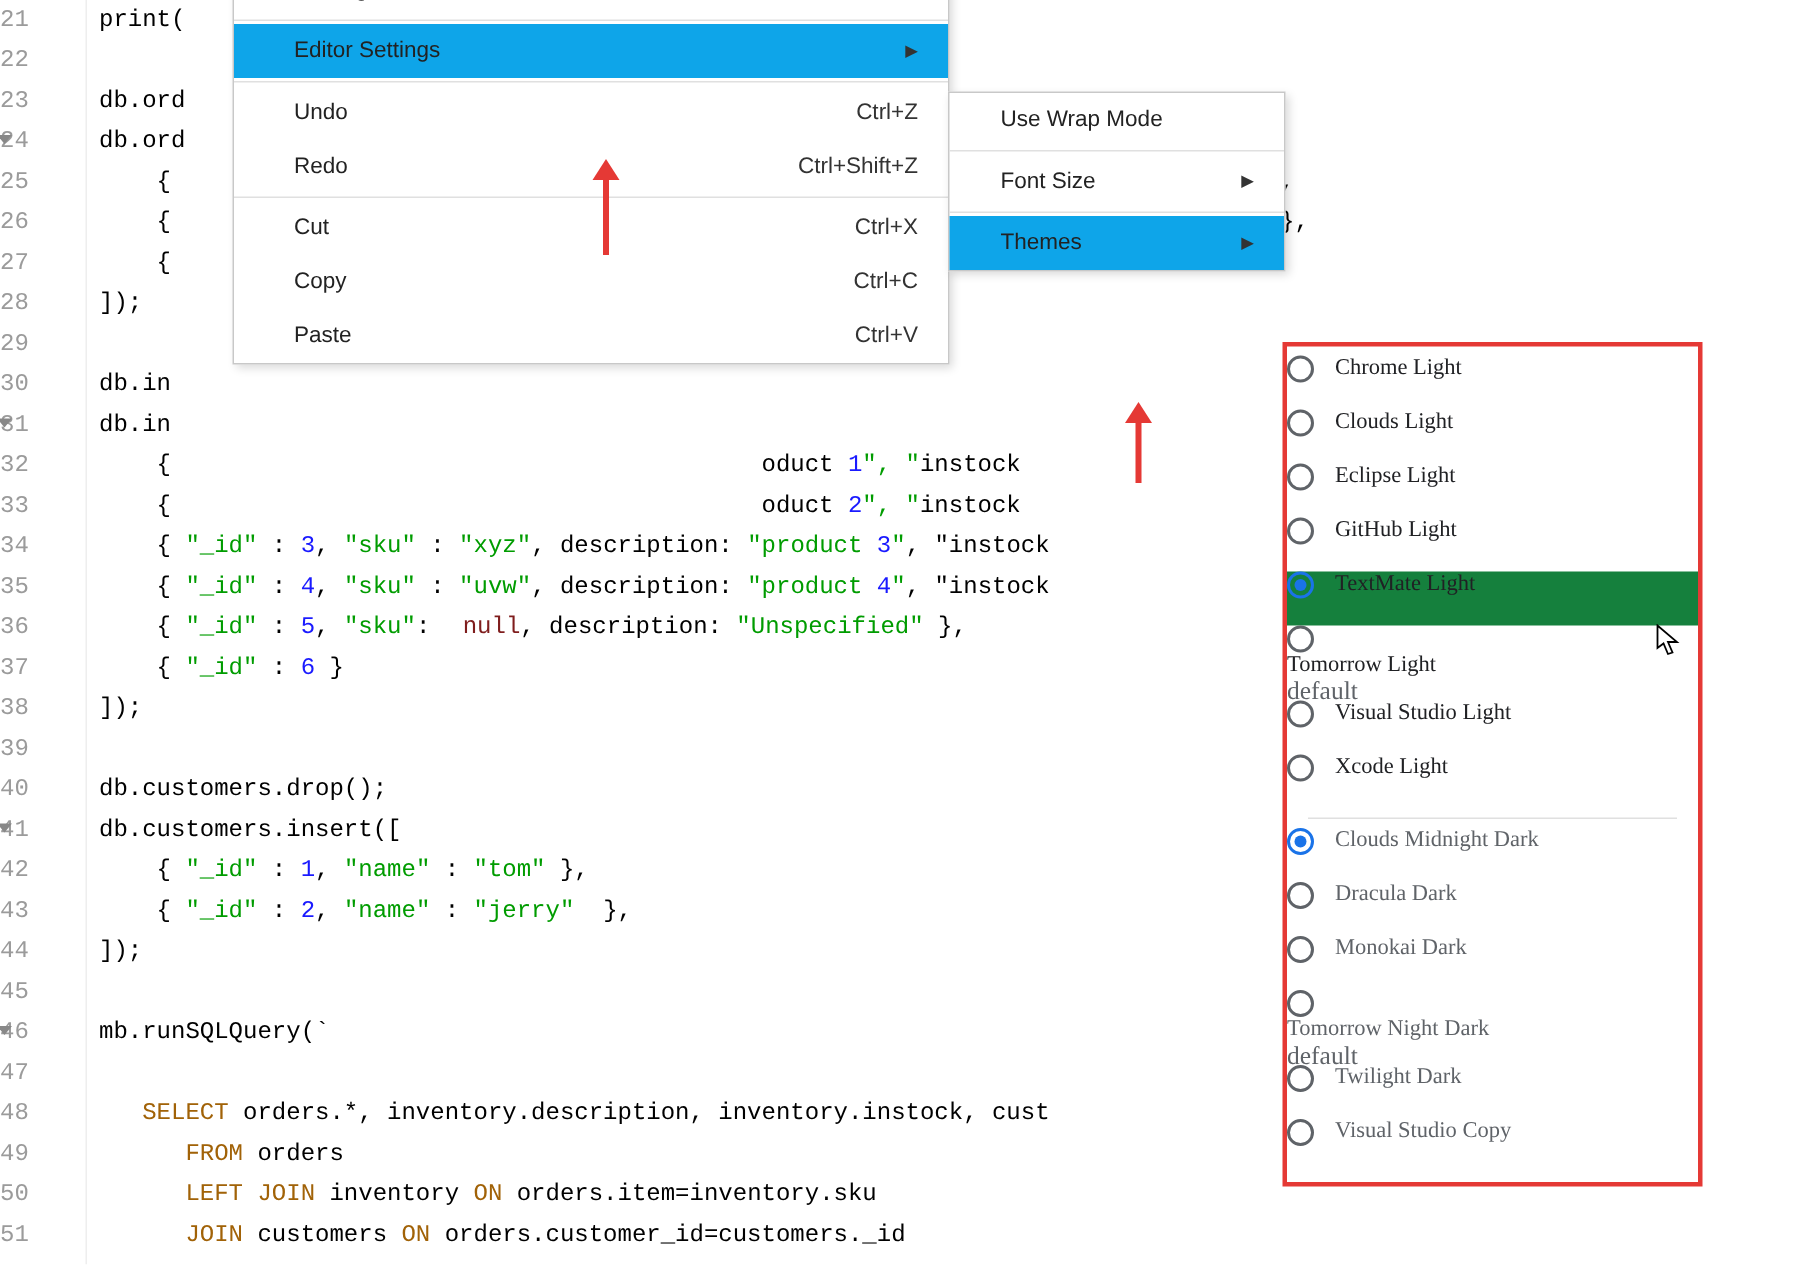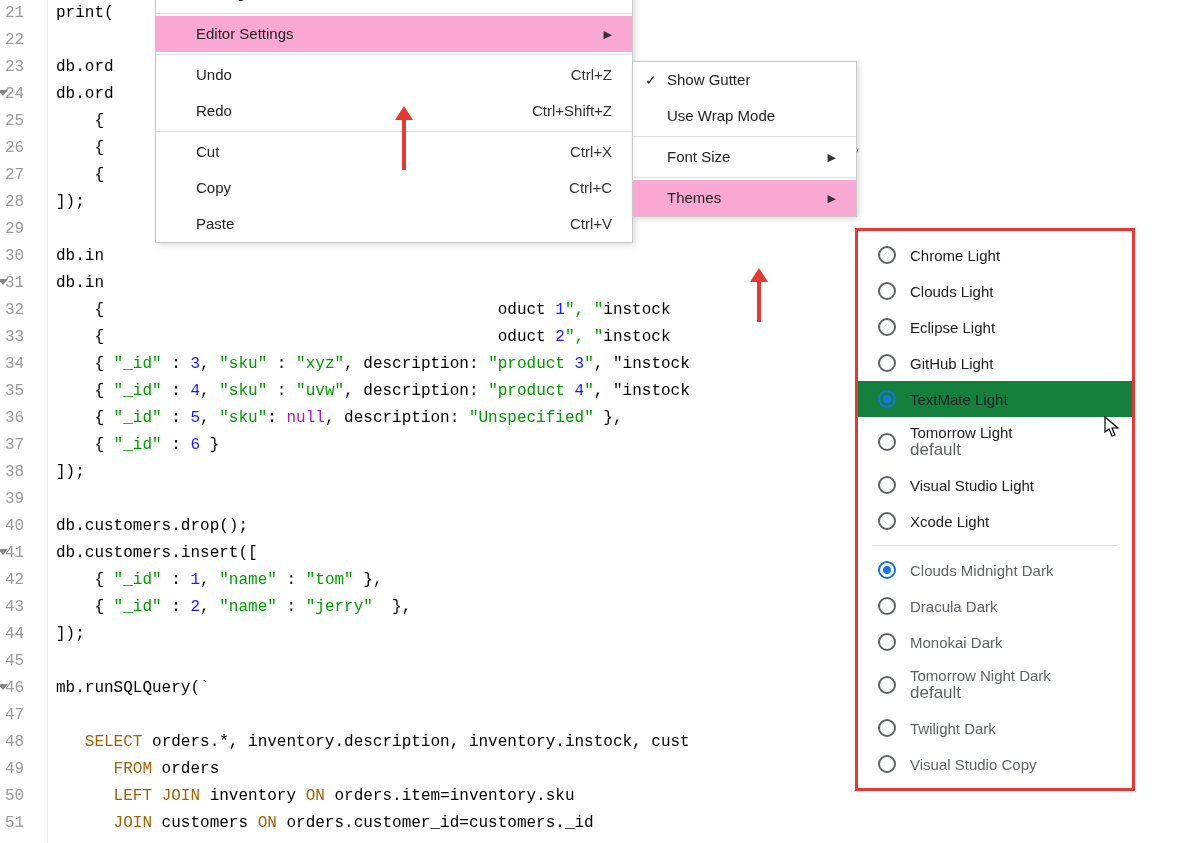--- a/index.html
+++ b/index.html
@@ -7,25 +7,25 @@
   font-family: Consolas, "Courier New", monospace;
   font-size: 16px;
   background: #fff;
   overflow: hidden;
   width: 1198px;
   height: 843px;
   position: relative;
 }
 .editor { display: flex; width: 100%; height: 100%; }
 .gutter {
-  width: 48px;
+  width: 58px;
   flex-shrink: 0;
   background: #fff;
   color: #9b9b9b;
-  text-align: center;
+  text-align: left;
   padding-right: 18px;
   font-size: 16px;
   user-select: none;
   border-right: 1px solid #eee;
 }
 .gutter .ln { height: 27px; line-height: 27px; position: relative; }
 .gutter .fold::before {
   content: "";
   position: absolute;
   left: -2px;
@@ -33,40 +33,40 @@
   width: 0; height: 0;
   border-left: 5px solid transparent;
   border-right: 5px solid transparent;
   border-top: 6px solid #888;
 }
 .code { flex: 1; padding-left: 8px; white-space: pre; font-size: 16px; overflow: hidden; }
 .code .line { height: 27px; line-height: 27px; }
 .kw { color: #a16207; }
 .str { color: #009c00; }
 .num { color: #1a1aff; }
-.null { color: #a21caf; }
+.null { color: #7f1d1d; margin-left: 12px; }
 
 
 .menu {
   position: absolute;
   background: #fff;
   border: 1px solid #c8c8c8;
   box-shadow: 2px 2px 6px rgba(0,0,0,0.15);
   font-family: "Segoe UI", Arial, sans-serif;
   font-size: 15px;
   color: #222;
 }
 .menu1 { left: 155px; top: -26px; width: 478px; }
 .menu .item {
   height: 36px; line-height: 36px;
   padding: 0 20px 0 40px;
   display: flex; justify-content: space-between; align-items: center;
   cursor: default;
 }
-.menu .item.hl { background: #f9a8d4; }
+.menu .item.hl { background: #0ea5e9; }
 .menu .sep { height: 1px; background: #e0e0e0; margin: 2px 0; }
 .menu .arrow { font-size: 11px; color: #333; }
 .menu .shortcut { color: #333; }
 
 .menu2 { left: 632px; top: 61px; width: 225px; }
 .menu2 .item { padding-left: 34px; position: relative; }
 .menu2 .check::before {
   content: "✓";
   position: absolute;
   left: 12px;
@@ -81,25 +81,26 @@
   width: 280px;
   border: 3px solid #e53935;
   background: #fff;
   font-family: "Segoe UI", Arial, sans-serif;
   font-size: 15px;
   padding: 6px 0;
 }
 .themes .opt {
   height: 36px;
   display: flex;
-  align-items: center;
-  padding: 0 20px;
+  align-items: flex-start;
+  padding: 0 0;
   cursor: default;
-}
-.themes .opt.tall { height: 50px; }
+  font-family: Liberation Serif, serif;
+}
+.themes .opt.tall { height: 50px; flex-direction: column; }
 .themes .opt.hl { background: #15803d; }
 .themes .radio {
   width: 18px; height: 18px;
   border: 2px solid #5f6368;
   border-radius: 50%;
   margin-right: 14px;
   flex-shrink: 0;
   position: relative;
 }
 .themes .radio.sel { border-color: #1a73e8; }
@@ -213,23 +214,20 @@
       <span>Copy</span>
       <span class="shortcut">Ctrl+C</span>
     </div>
     <div class="item">
       <span>Paste</span>
       <span class="shortcut">Ctrl+V</span>
     </div>
   </div>
 
 <div class="menu menu2" id="menu2">
-    <div class="item check">
-      <span>Show Gutter</span>
-    </div>
     <div class="item">
       <span>Use Wrap Mode</span>
     </div>
     <div class="sep"></div>
     <div class="item">
       <span>Font Size</span>
       <span class="arrow">▶</span>
     </div>
     <div class="sep"></div>
     <div class="item hl">

